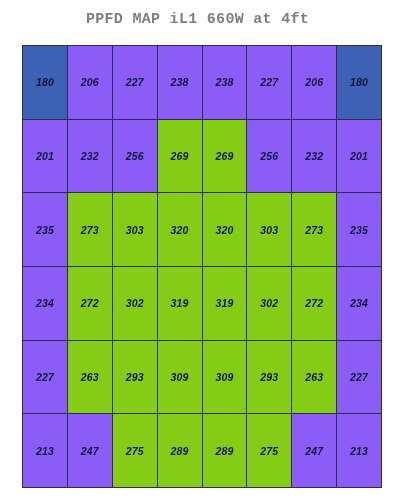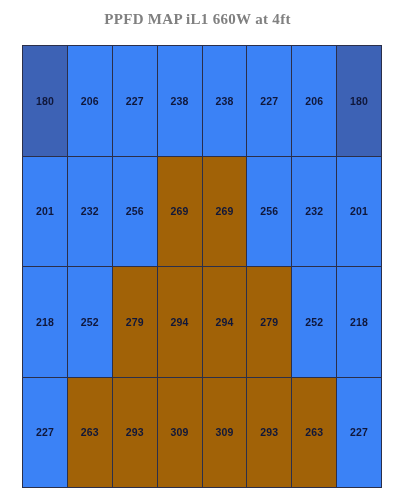--- a/index.html
+++ b/index.html
@@ -20,60 +20,61 @@
     height: 499px;
     background: #ffffff;
   }
 
   .chart-title {
     position: absolute;
     top: 11px;
     left: 0;
     width: 395px;
     text-align: center;
-    font-family: Liberation Serif, serif;
+    font-family: Liberation Mono, monospace;
     font-size: 15px;
     font-weight: 600;
     letter-spacing: 0.3px;
     color: #808080;
     white-space: nowrap;
   }
 
   .heatmap-wrap {
     position: absolute;
     left: 22px;
     top: 45px;
     width: 351px;
     height: 443px;
   }
 
   table.heatmap {
     border-collapse: collapse;
     width: 351px;
     height: 443px;
     table-layout: fixed;
+    font-style: italic;
   }
 
   table.heatmap td {
     width: 43.875px;
     height: 44.3px;
     border: 1px solid #2b2f4a;
     text-align: center;
     vertical-align: middle;
     font-family: "Liberation Sans", sans-serif;
     font-size: 10.5px;
     font-weight: bold;
     color: #10173a;
     padding: 0;
     letter-spacing: 0.2px;
   }
 
   td.band-dark  { background-color: #3d62b5; }
-  td.band-light { background-color: #3b82f6; }
-  td.band-green { background-color: #a16207; }
+  td.band-light { background-color: #8b5cf6; }
+  td.band-green { background-color: #84cc16; }
 </style>
 </head>
 <body>
 
 <div class="page">
 
   <div class="chart-title">PPFD MAP iL1 660W at 4ft</div>
 
   <div class="heatmap-wrap">
     <table class="heatmap">
@@ -92,36 +93,56 @@
             <td class="band-light">201</td>
             <td class="band-light">232</td>
             <td class="band-light">256</td>
             <td class="band-green">269</td>
             <td class="band-green">269</td>
             <td class="band-light">256</td>
             <td class="band-light">232</td>
             <td class="band-light">201</td>
           </tr>
           <tr>
-            <td class="band-light">218</td>
-            <td class="band-light">252</td>
-            <td class="band-green">279</td>
-            <td class="band-green">294</td>
-            <td class="band-green">294</td>
-            <td class="band-green">279</td>
-            <td class="band-light">252</td>
-            <td class="band-light">218</td>
+            <td class="band-light">235</td>
+            <td class="band-green">273</td>
+            <td class="band-green">303</td>
+            <td class="band-green">320</td>
+            <td class="band-green">320</td>
+            <td class="band-green">303</td>
+            <td class="band-green">273</td>
+            <td class="band-light">235</td>
+          </tr>
+          <tr>
+            <td class="band-light">234</td>
+            <td class="band-green">272</td>
+            <td class="band-green">302</td>
+            <td class="band-green">319</td>
+            <td class="band-green">319</td>
+            <td class="band-green">302</td>
+            <td class="band-green">272</td>
+            <td class="band-light">234</td>
           </tr>
           <tr>
             <td class="band-light">227</td>
             <td class="band-green">263</td>
             <td class="band-green">293</td>
             <td class="band-green">309</td>
             <td class="band-green">309</td>
             <td class="band-green">293</td>
             <td class="band-green">263</td>
             <td class="band-light">227</td>
           </tr>
+          <tr>
+            <td class="band-light">213</td>
+            <td class="band-light">247</td>
+            <td class="band-green">275</td>
+            <td class="band-green">289</td>
+            <td class="band-green">289</td>
+            <td class="band-green">275</td>
+            <td class="band-light">247</td>
+            <td class="band-light">213</td>
+          </tr>
         </tbody>
     </table>
   </div>
 
 </div>
 
 </body></html>

